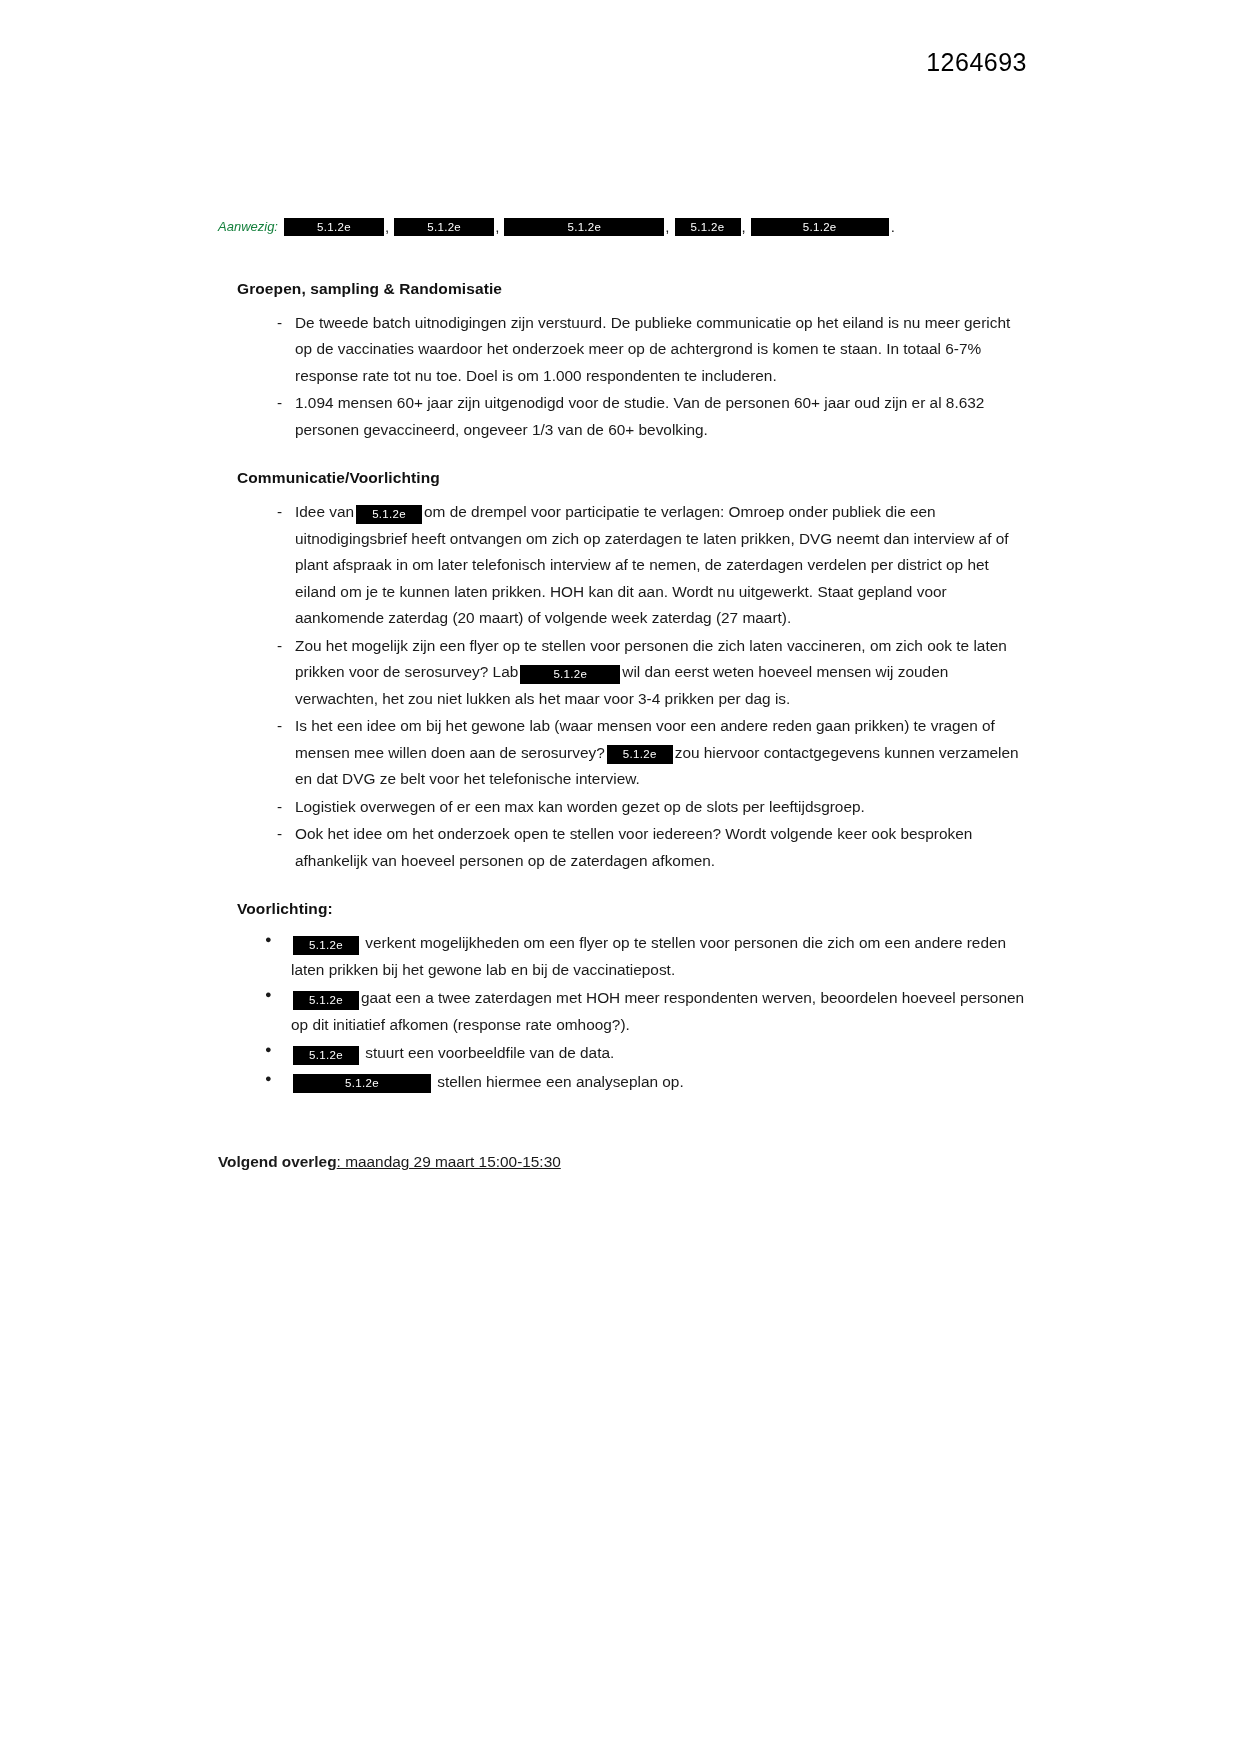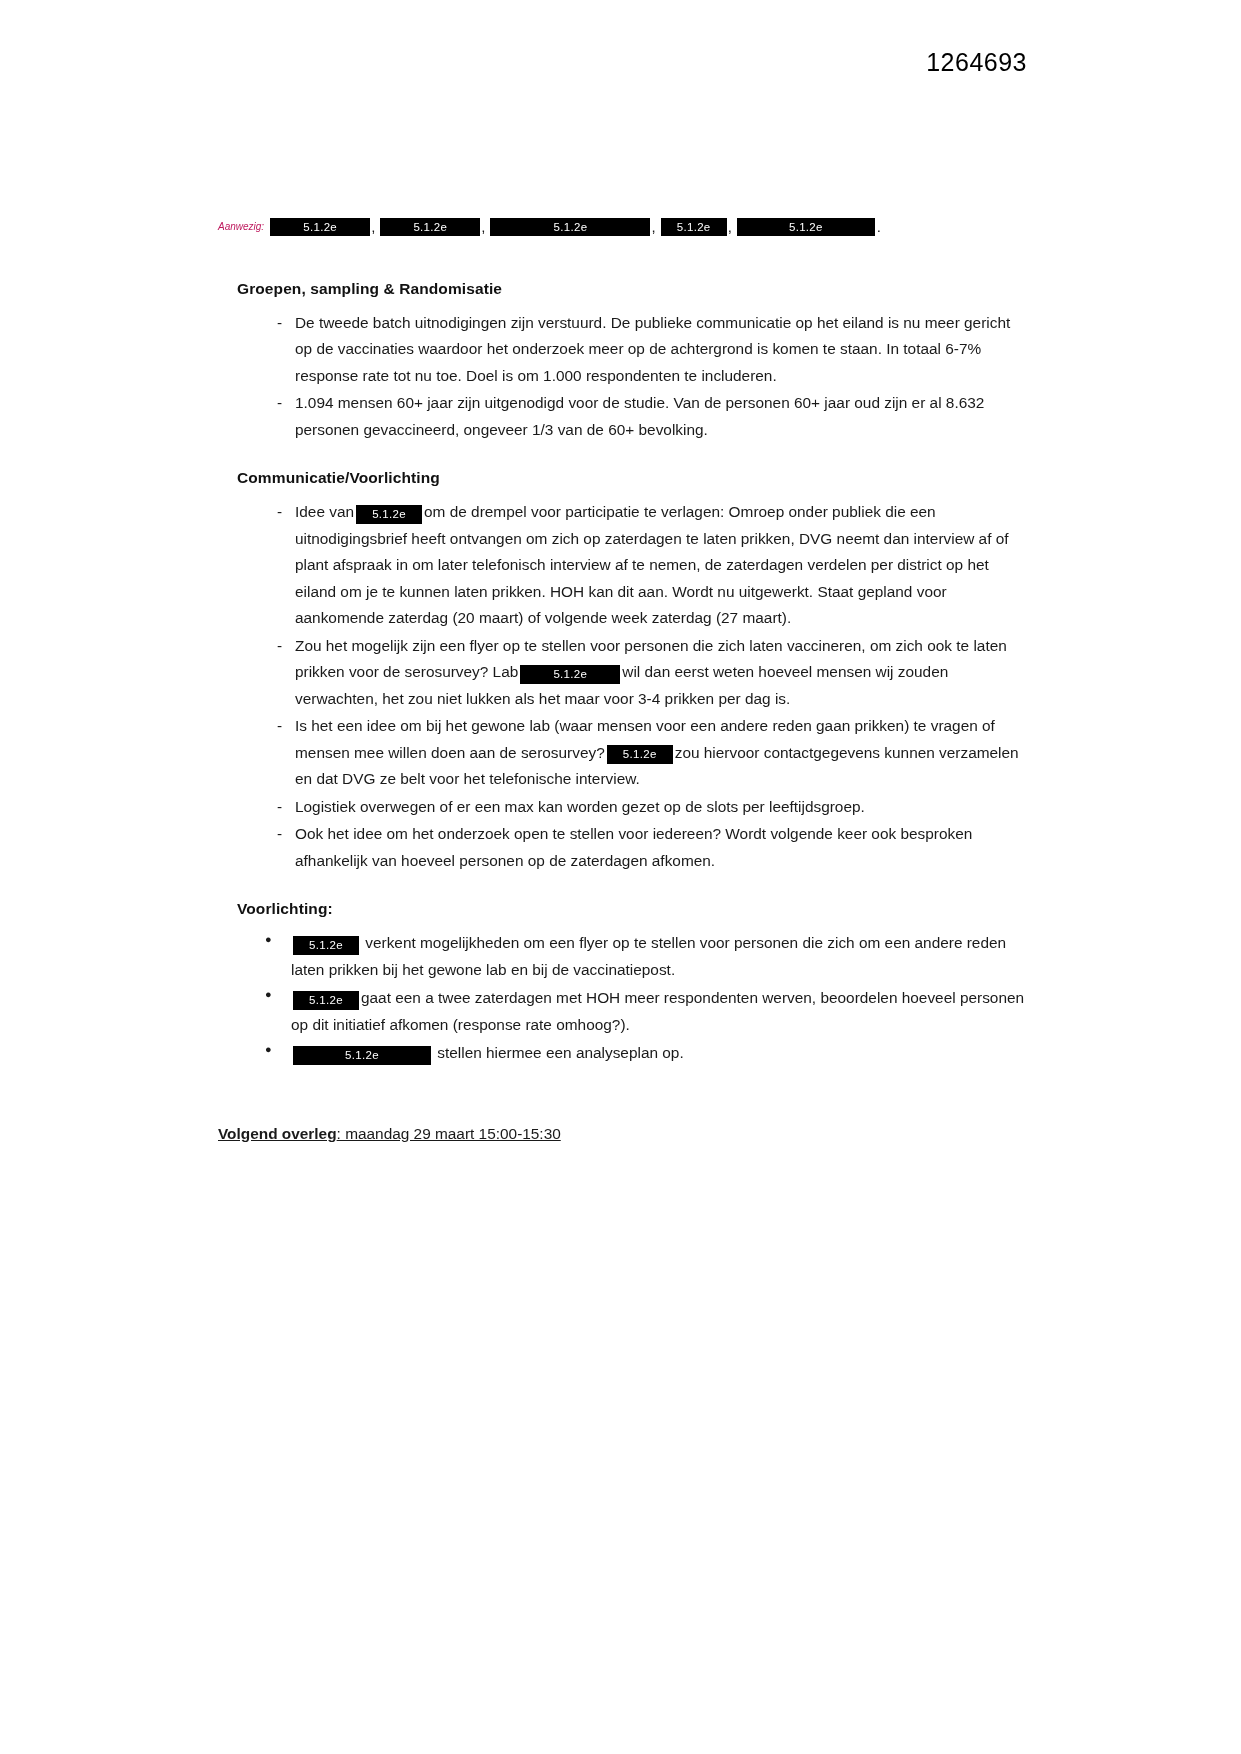--- a/index.html
+++ b/index.html
@@ -52,23 +52,23 @@
   .attendees-line {
     font-size: 15px;
     display: flex;
     align-items: center;
     flex-wrap: wrap;
     margin-bottom: 44px;
     line-height: 1.2;
   }
   .attendees-label {
     font-style: italic;
-    color: #be185d;
+    color: #15803d;
     margin-right: 6px;
-    font-size: 10px;
+    font-size: 13px;
   }
   .comma {
     margin: 0 5px 0 1px;
     font-size: 15px;
   }
   .period {
     margin-left: 2px;
     font-size: 15px;
   }
 
@@ -157,21 +157,20 @@
     color: #1a1a1a;
   }
 
   .next-meeting {
     margin-top: 58px;
     font-size: 15.4px;
     color: #1a1a1a;
   }
   .next-meeting .label {
     font-weight: bold;
-    text-decoration: underline;
   }
   .next-meeting .value {
     text-decoration: underline;
   }
 </style>
 </head>
 <body>
 
 <div class="page">
 
@@ -211,20 +210,21 @@
         <li>Logistiek overwegen of er een max kan worden gezet op de slots per leeftijdsgroep.</li>
         <li>Ook het idee om het onderzoek open te stellen voor iedereen? Wordt volgende keer ook besproken afhankelijk van hoeveel personen op de zaterdagen afkomen.</li>
       </ul>
     </div>
 
     <div class="block">
       <h2 class="section">Voorlichting:</h2>
       <ul class="bullet-list">
         <li><span class="redact inline w-sm">5.1.2e</span> <span>verkent mogelijkheden om een flyer op te stellen voor personen die zich om een andere reden laten prikken bij het gewone lab en bij de vaccinatiepost.</span></li>
         <li><span class="redact inline w-sm">5.1.2e</span><span>gaat een a twee zaterdagen met HOH meer respondenten werven, beoordelen hoeveel personen op dit initiatief afkomen (response rate omhoog?).</span></li>
+        <li><span class="redact inline w-sm">5.1.2e</span> <span>stuurt een voorbeeldfile van de data.</span></li>
         <li><span class="redact inline w-xl">5.1.2e</span> <span>stellen hiermee een analyseplan op.</span></li>
       </ul>
     </div>
 
     <div class="next-meeting">
       <span class="label">Volgend overleg</span><span class="value">: maandag 29 maart 15:00-15:30</span>
     </div>
 
   </div>
 </div>

